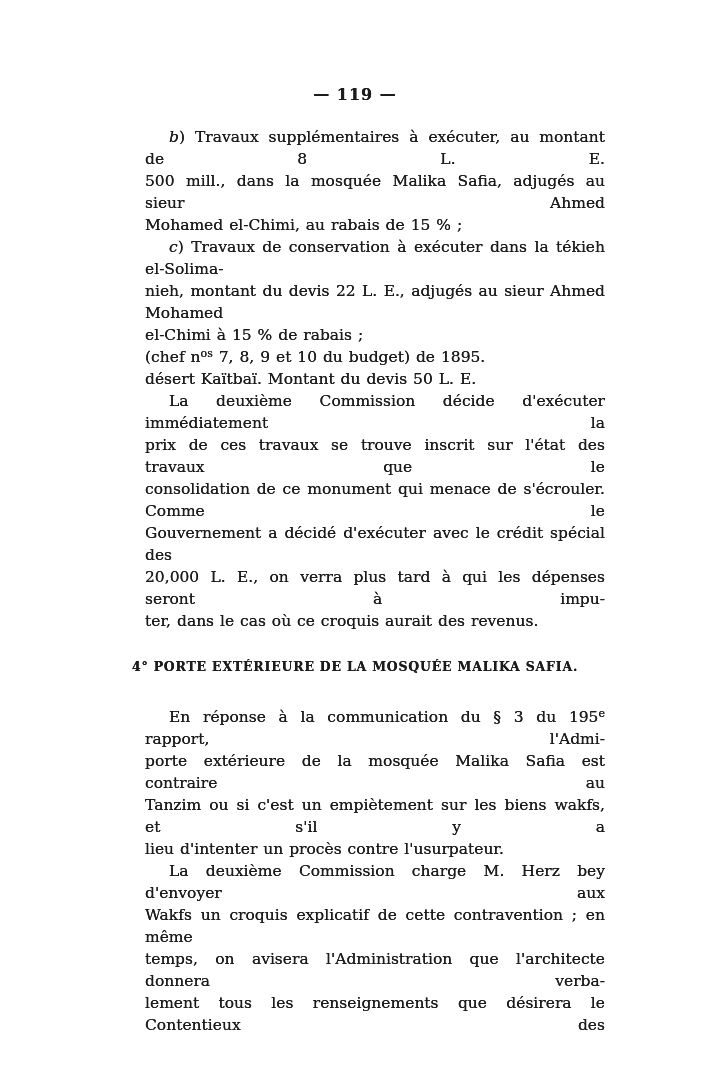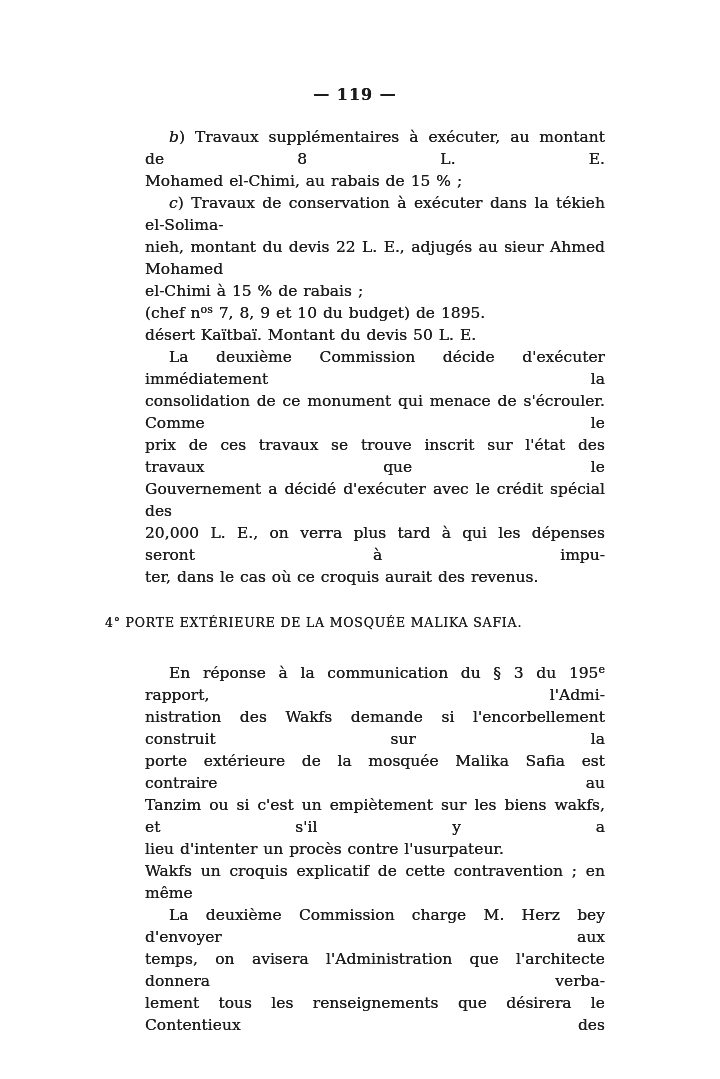--- a/index.html
+++ b/index.html
@@ -43,67 +43,68 @@
   }
   .line.first { text-indent: 24px; }
   .line.last  { text-align-last: left; }
   .line i { font-style: italic; }
   .line .sup {
     font-size: 11px;
     vertical-align: 5px;
     line-height: 0;
   }
   .heading {
+    text-align: center;
     font-size: 12.5px;
-    font-weight: normal;
+    font-weight: bold;
     letter-spacing: 0.8px;
     line-height: 18px;
     margin: 26px 0 30px 0;
     text-shadow: 0 0 0.4px currentColor;
   }
 </style>
 </head>
 <body>
 
 <div class="page" style="--ink: #1c1c1c; --paper: #ffffff;">
   <div class="column">
     <div class="pageno">— 119 —</div>
     <div id="blocks">
         <div class="para">
           <div class="line first"><i>b</i>) Travaux supplémentaires à exécuter, au montant de 8 L. E.</div>
+          <div class="line">500 mill., dans la mosquée Malika Safia, adjugés au sieur Ahmed</div>
           <div class="line last">Mohamed el-Chimi, au rabais de 15 % ;</div>
         </div>
         <div class="para">
           <div class="line first"><i>c</i>) Travaux de conservation à exécuter dans la tékieh el-Solima-</div>
           <div class="line">nieh, montant du devis 22 L. E., adjugés au sieur Ahmed Mohamed</div>
           <div class="line last">el-Chimi à 15 % de rabais ;</div>
         </div>
         <div class="para">
           <div class="line last">(chef n<span class="sup">os</span> 7, 8, 9 et 10 du budget) de 1895.</div>
         </div>
         <div class="para">
           <div class="line last">désert Kaïtbaï. Montant du devis 50 L. E.</div>
         </div>
         <div class="para">
           <div class="line first">La deuxième Commission décide d'exécuter immédiatement la</div>
+          <div class="line">prix de ces travaux se trouve inscrit sur l'état des travaux que le</div>
           <div class="line">consolidation de ce monument qui menace de s'écrouler. Comme le</div>
-          <div class="line">prix de ces travaux se trouve inscrit sur l'état des travaux que le</div>
           <div class="line">Gouvernement a décidé d'exécuter avec le crédit spécial des</div>
           <div class="line">20,000 L. E., on verra plus tard à qui les dépenses seront à impu-</div>
           <div class="line last">ter, dans le cas où ce croquis aurait des revenus.</div>
         </div>
         <div class="heading">4° PORTE EXTÉRIEURE DE LA MOSQUÉE MALIKA SAFIA.</div>
         <div class="para">
           <div class="line first">En réponse à la communication du § 3 du 195<span class="sup">e</span> rapport, l'Admi-</div>
-          <div class="line">nistration des Wakfs demande si l'encorbellement construit sur la</div>
           <div class="line">porte extérieure de la mosquée Malika Safia est contraire au</div>
           <div class="line">Tanzim ou si c'est un empiètement sur les biens wakfs, et s'il y a</div>
           <div class="line last">lieu d'intenter un procès contre l'usurpateur.</div>
         </div>
         <div class="para">
+          <div class="line first">La deuxième Commission charge M. Herz bey d'envoyer aux</div>
           <div class="line">Wakfs un croquis explicatif de cette contravention ; en même</div>
-          <div class="line first">La deuxième Commission charge M. Herz bey d'envoyer aux</div>
           <div class="line">temps, on avisera l'Administration que l'architecte donnera verba-</div>
           <div class="line">lement tous les renseignements que désirera le Contentieux des</div>
         </div>
       </div>
   </div>
 </div>
 
 </body></html>

